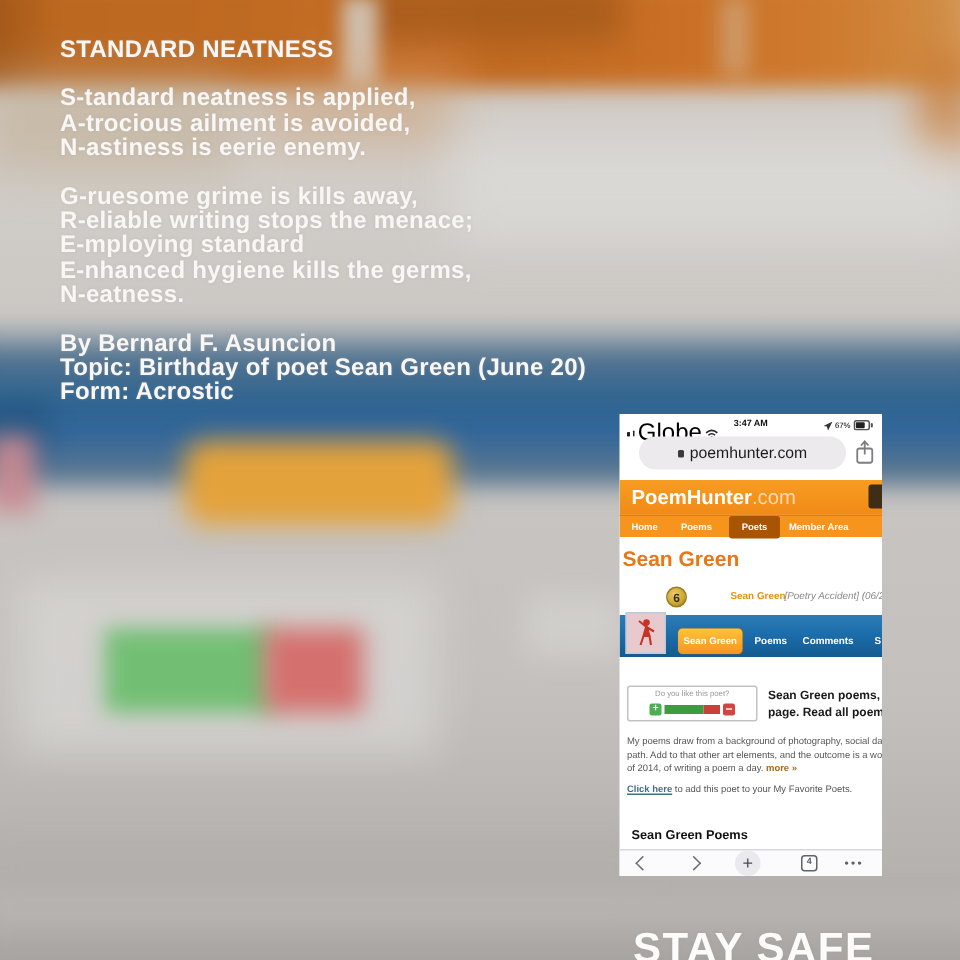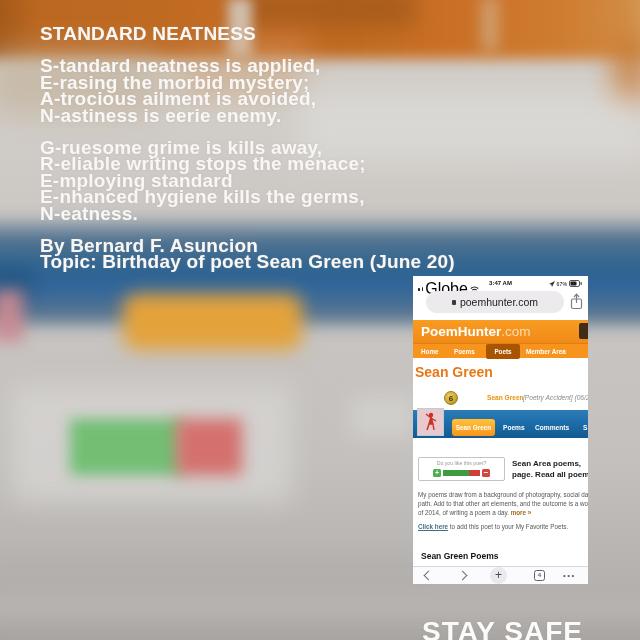--- a/index.html
+++ b/index.html
@@ -34,21 +34,21 @@
   .bg-panel{left:12px;top:386px;width:280px;height:116px;background:#d8d6d4;filter:blur(13px);opacity:.75;}
   .bg-panel2{left:350px;top:396px;width:65px;height:42px;background:#d9d7d5;filter:blur(10px);opacity:.6;}
   .bg-green-blob{left:70px;top:419px;width:113px;height:56px;background:#72bf74;filter:blur(7px);}
   .bg-red-blob{left:176px;top:419px;width:66px;height:56px;background:#d4706d;filter:blur(8px);}
   .bg-strip1{left:-10px;top:556px;width:440px;height:44px;background:#b2afac;filter:blur(10px);opacity:.8;}
   .bg-strip2{left:-10px;top:598px;width:665px;height:52px;filter:blur(8px);opacity:.92;
       background:linear-gradient(180deg,#bdbab7,#a19e9b);}
 
   
   .poem{left:40px;top:26px;width:480px;color:#f8f7f5;font-weight:bold;
-        font-size:19px;line-height:16.4px;letter-spacing:.2px;
+        font-size:16px;line-height:16.4px;letter-spacing:.2px;
         text-shadow:0 0 2px rgba(180,170,160,.35);}
   .poem .gap{height:16px;}
   .stay-safe{left:410px;top:588px;width:185px;text-align:center;color:#fcfbfa;
         font-size:28px;font-weight:bold;letter-spacing:1px;
         text-shadow:0 0 2px rgba(160,158,155,.4);margin-top:28px;}
 
   
   .phone{left:413px;top:276px;width:175px;height:308px;background:#fff;overflow:hidden;}
   .phone .abs{position:absolute;}
   .sb-left{left:5px;top:4px;display:flex;align-items:center;gap:2px;}
@@ -142,32 +142,32 @@
   <div class="abs bg-panel2"></div>
   <div class="abs bg-green-blob"></div>
   <div class="abs bg-red-blob"></div>
   <div class="abs bg-strip1"></div>
   <div class="abs bg-strip2"></div>
 
   <div class="abs poem">
     <div>STANDARD NEATNESS</div>
     <div class="gap"></div>
     <div>S-tandard neatness is applied,</div>
-    <div>E-rasing the morbid mystery;</div>
     <div>A-trocious ailment is avoided,</div>
     <div>N-astiness is eerie enemy.</div>
     <div class="gap"></div>
     <div>G-ruesome grime is kills away,</div>
     <div>R-eliable writing stops the menace;</div>
     <div>E-mploying standard</div>
     <div>E-nhanced hygiene kills the germs,</div>
     <div>N-eatness.</div>
     <div class="gap"></div>
     <div>By Bernard F. Asuncion</div>
     <div>Topic: Birthday of poet Sean Green (June 20)</div>
+    <div>Form: Acrostic</div>
   </div>
 
   <div class="abs phone">
 
     <div class="abs sb-left">
       <span class="sigbar" style="height:3px"></span>
       <span class="sigbar" style="height:4.5px"></span>
       <span>Globe</span>
       <svg width="9" height="7" viewBox="0 0 12 9">
         <path d="M1 3.2 Q6 -1 11 3.2" fill="none" stroke="#222" stroke-width="1.4"></path>
@@ -233,21 +233,21 @@
       <div class="like-row">
         <span class="like-plus">+</span>
         <span class="like-bar">
             <span class="g"></span>
             <span class="r"></span>
           </span>
         <span class="like-minus">−</span>
       </div>
     </div>
 
-    <div class="abs intro i1">Sean Area poems,</div>
+    <div class="abs intro i1">Sean Green poems,</div>
     <div class="abs intro i2">page. Read all poem</div>
 
     <div class="abs bio b1">My poems draw from a background of photography, social da</div>
     <div class="abs bio b2">path. Add to that other art elements, and the outcome is a wo</div>
     <div class="abs bio b3"><span>of 2014, of writing a poem a day. </span><span class="more-link">more »</span></div>
 
     <div class="abs fav"><span class="lnk">Click here</span><span> to add this poet to your My Favorite Poets.</span></div>
 
     <div class="abs poems-h">Sean Green Poems</div>
 

